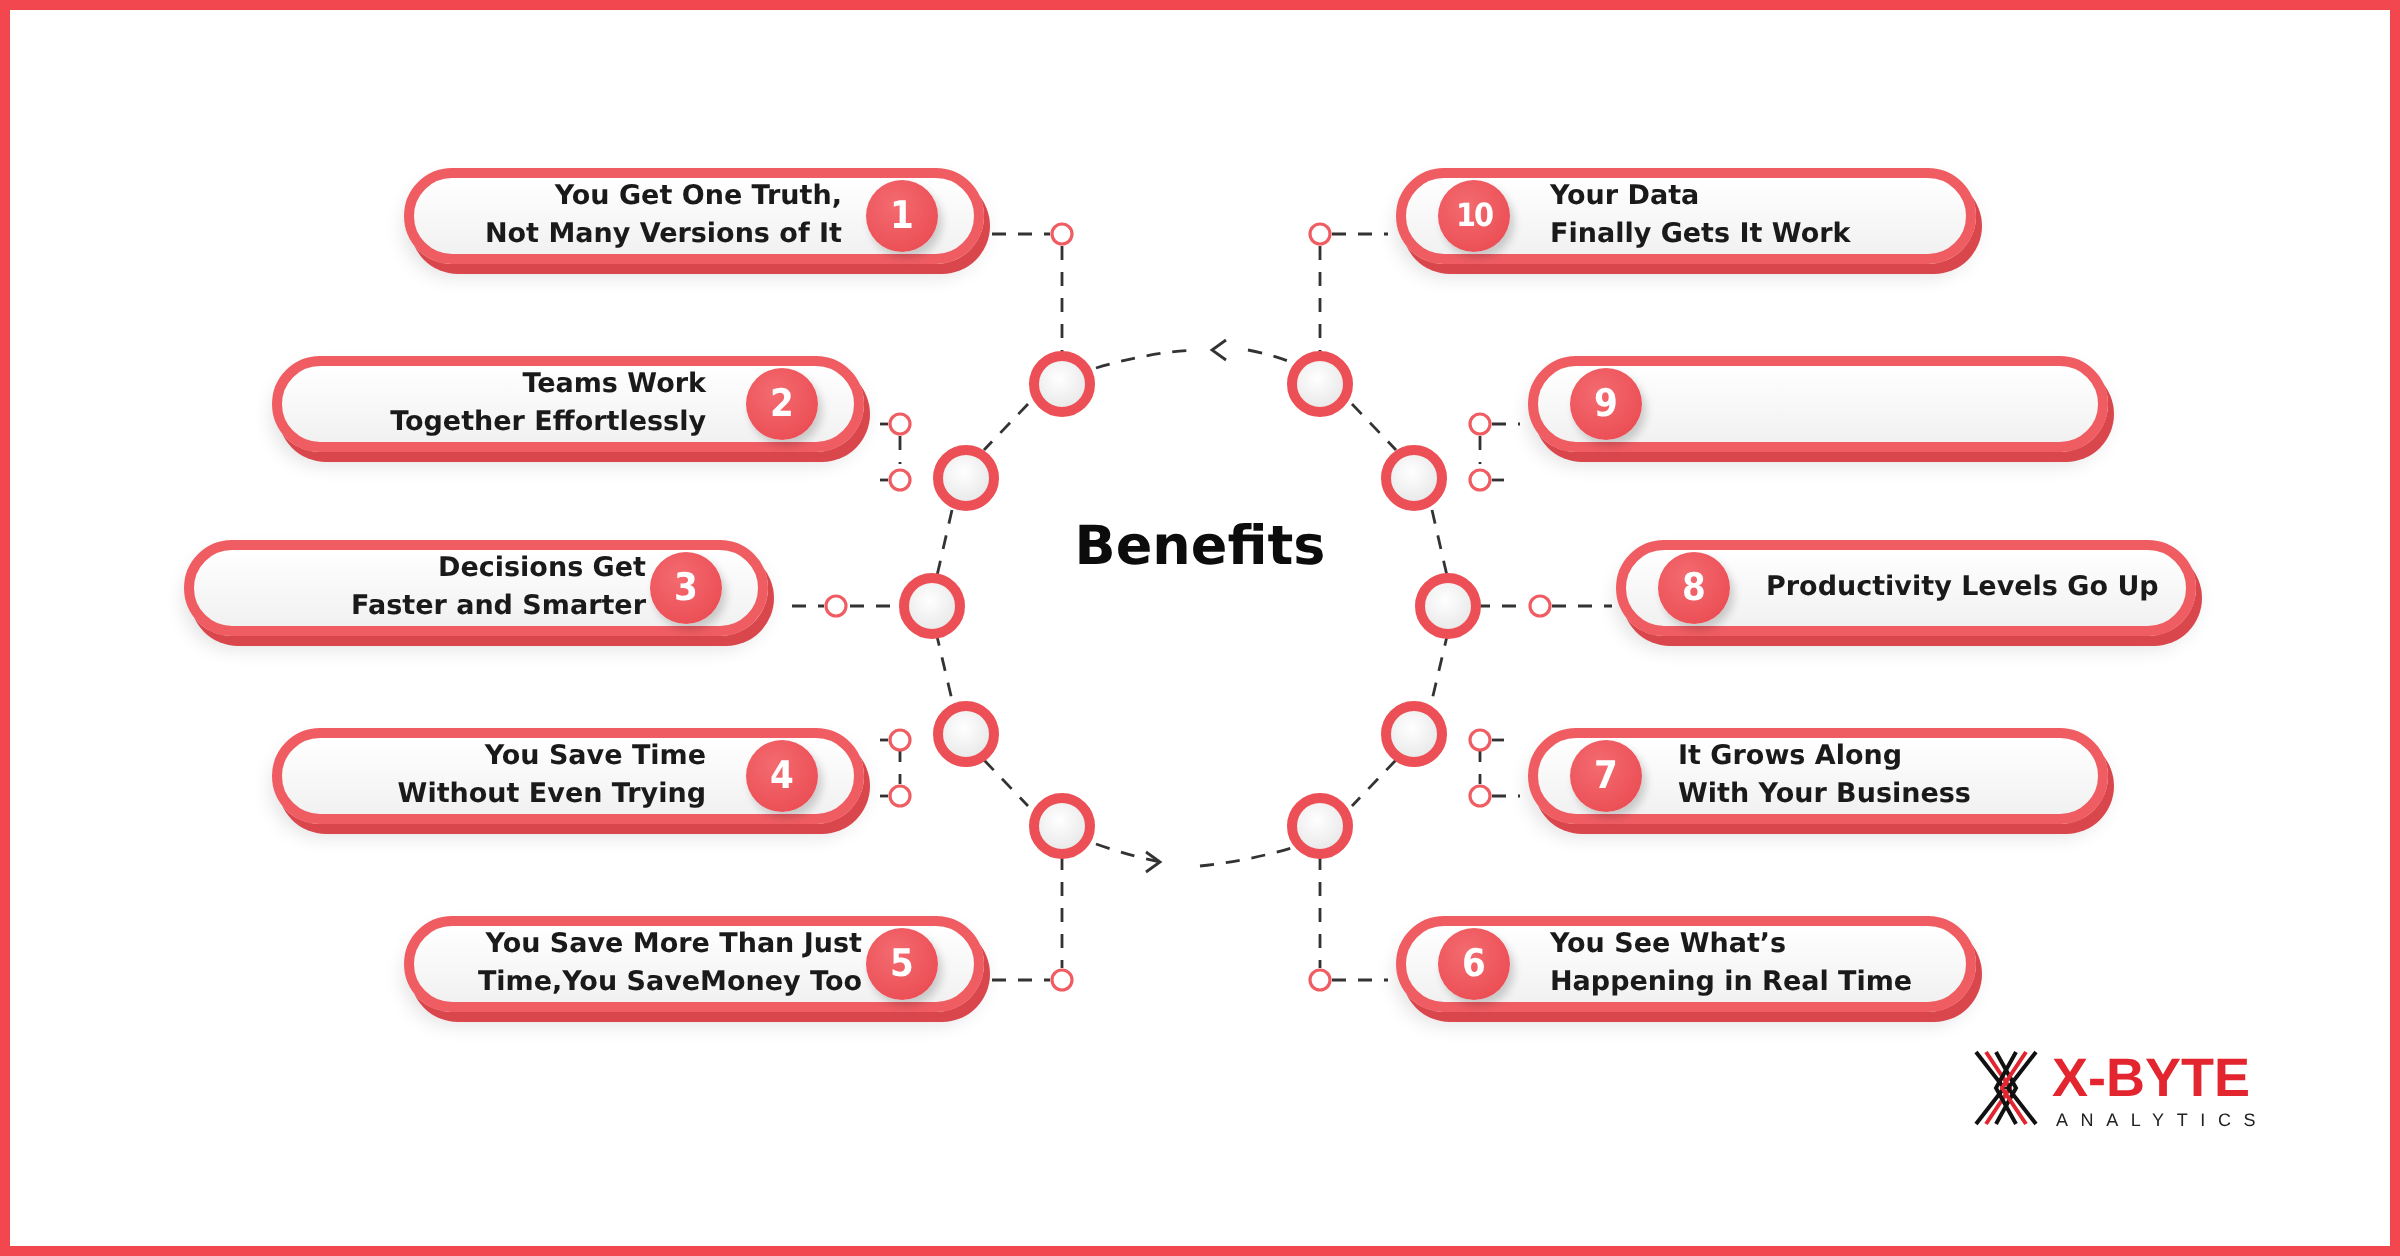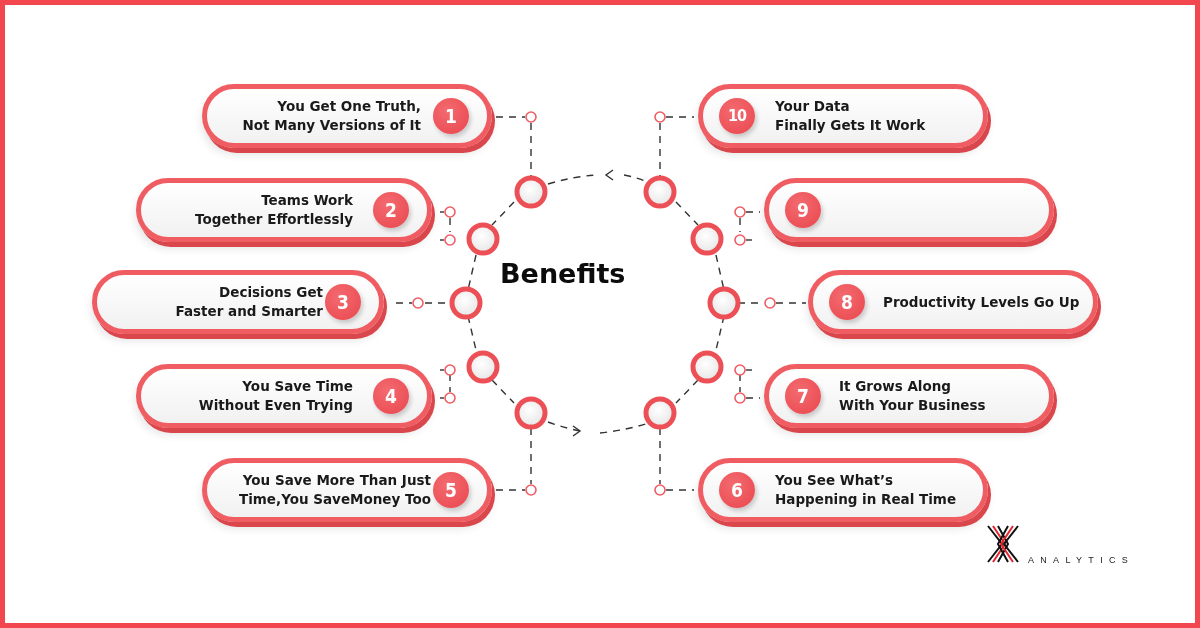--- a/index.html
+++ b/index.html
@@ -1,20 +1,20 @@
 <!DOCTYPE html>
 <html><head>
 <meta charset="utf-8">
 <style>
   html, body { margin: 0; padding: 0; }
   body { width: 1200px; height: 628px; overflow: hidden; background: #ffffff; font-family: "DejaVu Sans", sans-serif; }
   .frame { position: absolute; left: 0; top: 0; width: 1200px; height: 628px; box-sizing: border-box; border: 5px solid #f2474f; background: #fff; }
   .layer { position: absolute; left: 0; top: 0; width: 1200px; height: 628px; }
   .pill {
-    position: absolute; height: 64px; box-sizing: border-box;
+    position: absolute; height: 48px; box-sizing: border-box;
     border-radius: 36px; border: 5px solid #ef5d63;
     background: linear-gradient(180deg, #ffffff 0%, #f1f1f1 100%);
     box-shadow: 3px 5px 0 #d9474d, 0 6px 10px rgba(0,0,0,0.12);
   }
   .pill .txt {
     position: absolute; top: 50%; transform: translateY(-50%);
     font-size: 13.5px; font-weight: 600; color: #1a1a1a; line-height: 19px;
     white-space: nowrap;
   }
   .pill.left .txt { text-align: right; }
@@ -22,21 +22,21 @@
   .badge {
     position: absolute; top: 50%; transform: translateY(-50%);
     width: 36px; height: 36px; border-radius: 50%;
     background: radial-gradient(circle at 40% 35%, #f36b70 0%, #e9464d 100%);
     box-shadow: 2px 3px 4px rgba(0,0,0,0.18);
     color: #fff; font-weight: bold; font-size: 19px; text-align: center; line-height: 36px;
     font-family: "DejaVu Sans Condensed", "DejaVu Sans", sans-serif;
   }
   .badge.two { font-size: 16px; letter-spacing: -1px; }
   .title {
-    position: absolute; left: 500px; top: 255px; width: 200px; 
+    position: absolute; left: 500px; top: 255px; width: 200px; text-align: center;
     font-size: 27px; font-weight: bold; color: #0c0c0c; line-height: 38px;
     font-family: "DejaVu Sans", sans-serif;
   }
   .title span { display: block; }
   .logo { position: absolute; left: 986px; top: 522px; width: 160px; height: 46px; }
   .logo-main { position: absolute; left: 40px; top: 2px; font-size: 27px; font-weight: bold; color: #e3252f; letter-spacing: 0px; font-family: "Liberation Sans", sans-serif; }
   .logo-sub { position: absolute; left: 42px; top: 33px; font-size: 9px; color: #222; letter-spacing: 6.3px; font-family: "Liberation Sans", sans-serif; }
 </style>
 </head>
 <body>
@@ -214,14 +214,15 @@
   <svg width="34" height="40" viewBox="0 0 34 40" style="position:absolute; left:0; top:2px;">
     <g fill="none" stroke-width="2">
       <path d="M2 2 L16 20 L2 38" stroke="#111"></path>
       <path d="M7 2 L19 20 L7 38" stroke="#e3252f"></path>
       <path d="M12 2 L22 20 L12 38" stroke="#111"></path>
       <path d="M32 2 L18 20 L32 38" stroke="#111"></path>
       <path d="M27 2 L15 20 L27 38" stroke="#e3252f"></path>
       <path d="M22 2 L12 20 L22 38" stroke="#111"></path>
     </g>
   </svg>
+  <div class="logo-main">X-BYTE</div>
   <div class="logo-sub">ANALYTICS</div>
 </div>
 
 </body></html>

